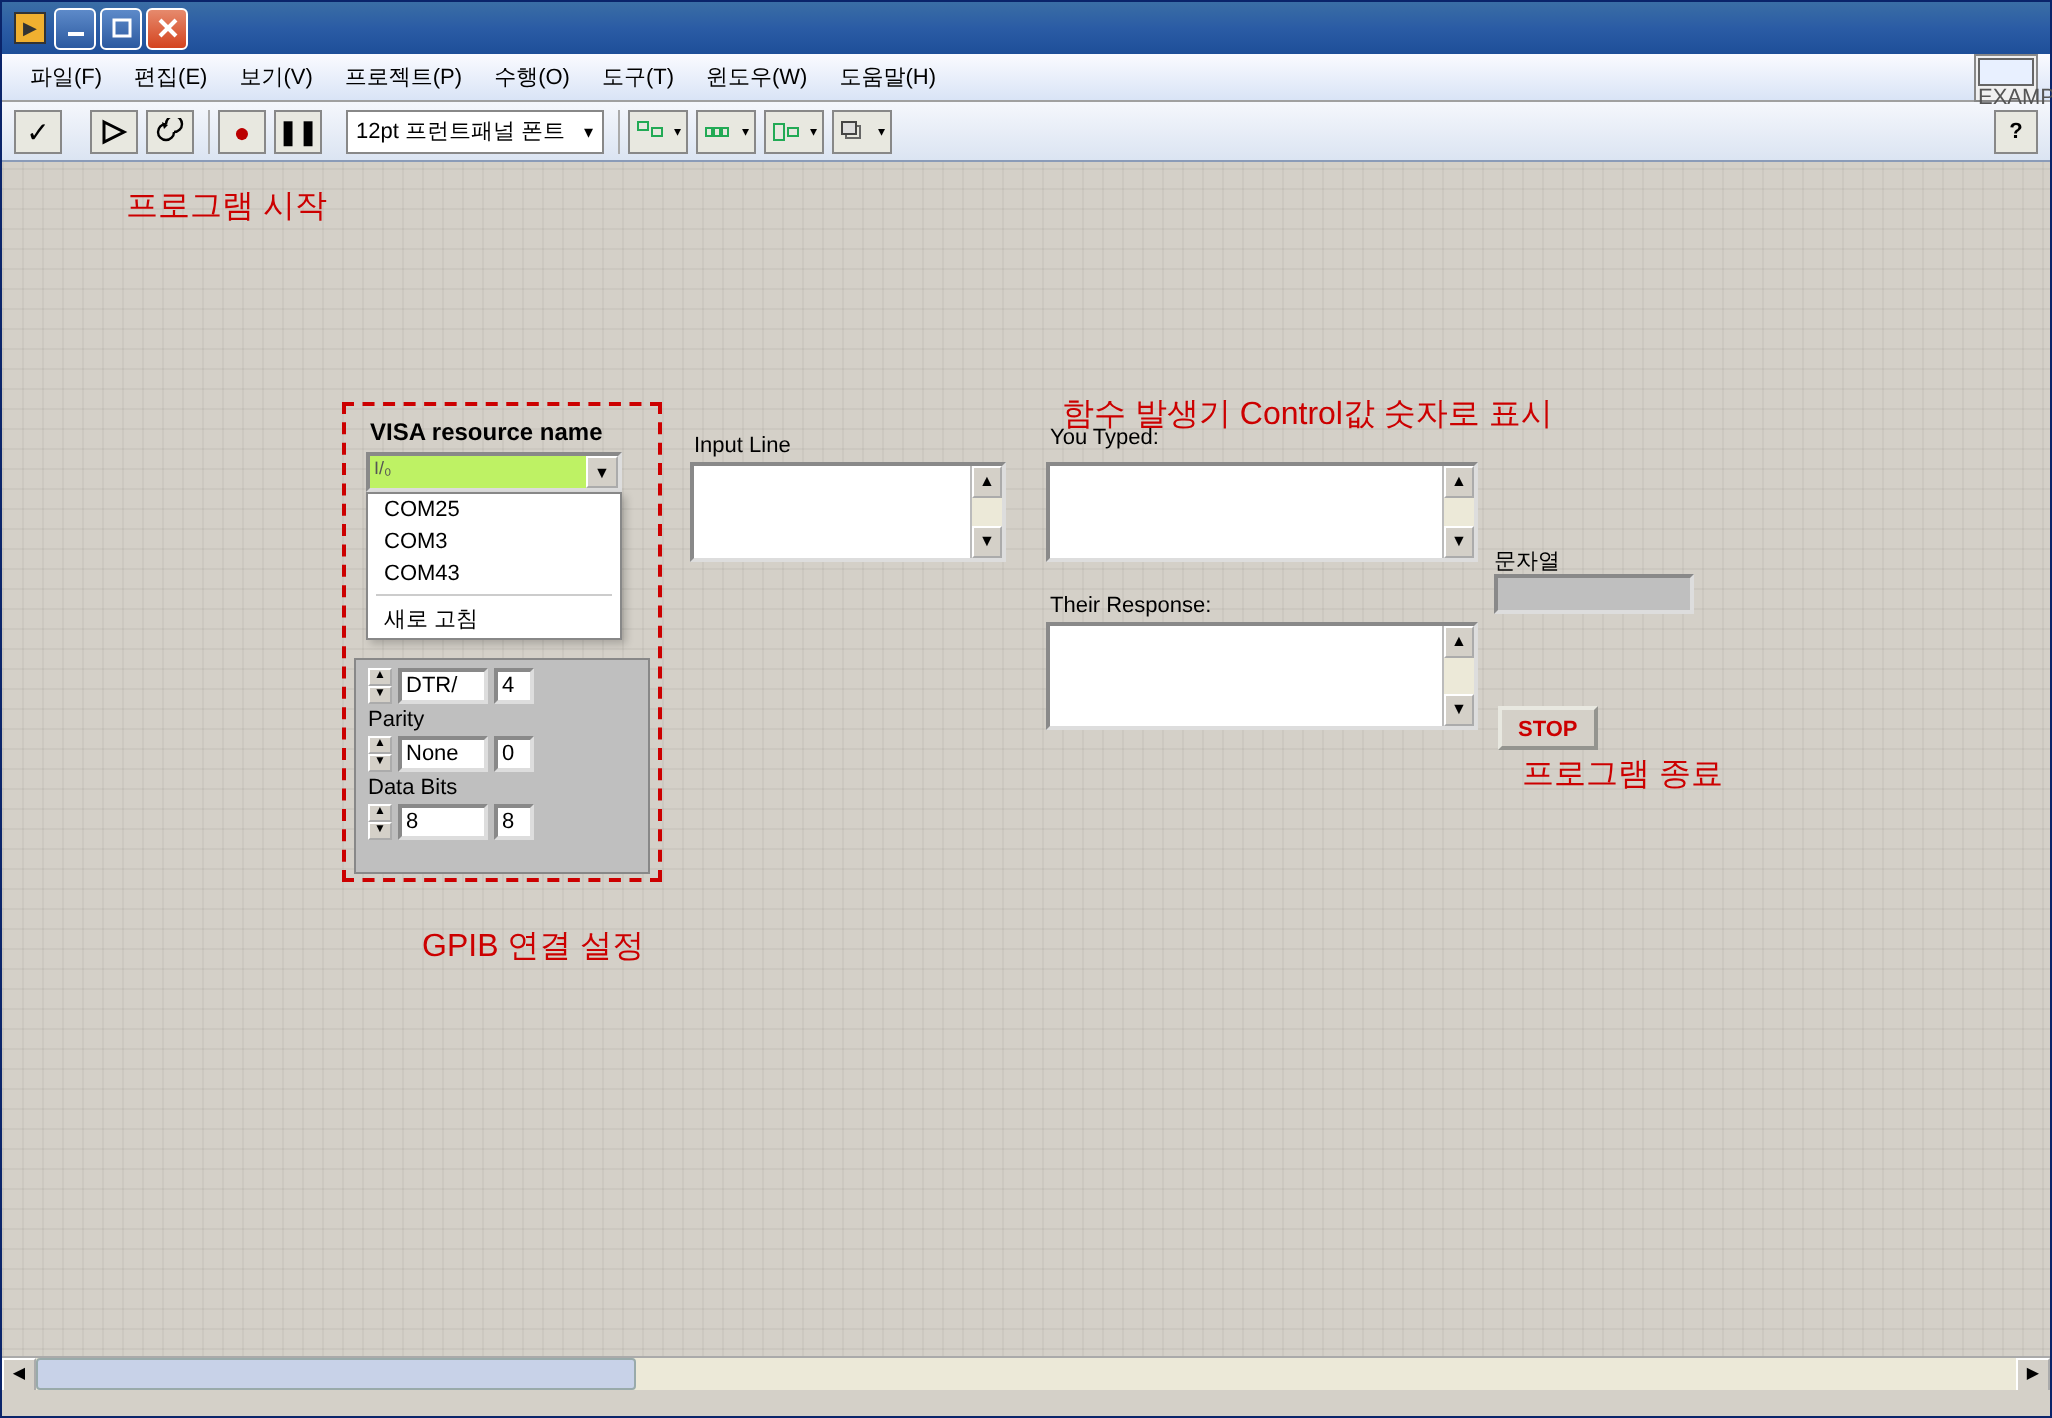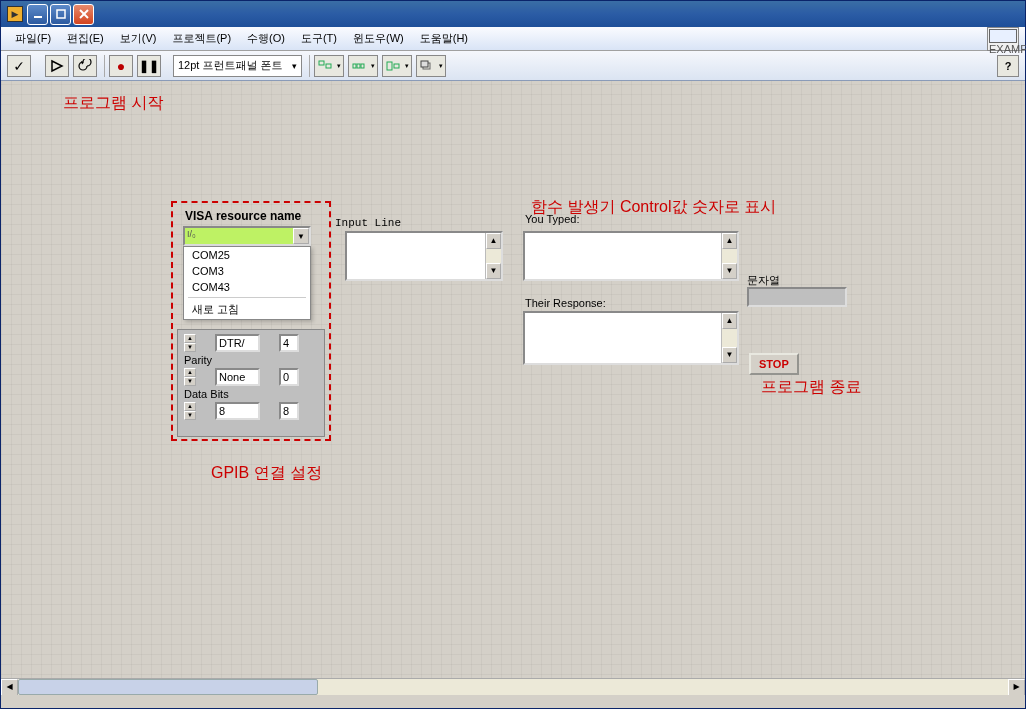--- a/index.html
+++ b/index.html
@@ -33,21 +33,21 @@
 .panel { position: absolute; background: #bfbfbf; border: 1px solid #888; }
 .panel-label { position: absolute; font-weight: bold; font-size: 12px; color: #000; }
 .io-label { position: absolute; font-size: 11px; color: #000; }
 .combo { background: #bef264; border: 2px inset #ddd; height: 20px; display: flex; align-items: center; position: relative; }
 .combo-ico { width: 14px; height: 14px; margin: 0 2px; font-size: 9px; color: #555; }
 .combo-text { flex: 1; padding: 0 2px; }
 .combo-arrow { width: 16px; height: 16px; background: #d4d0c8; border: 1px outset #fff; display: flex; align-items: center; justify-content: center; font-size: 8px; cursor: pointer; }
 .dropdown-list { background: white; border: 1px solid #888; box-shadow: 2px 2px 4px rgba(0,0,0,0.2); }
 .dd-item { padding: 2px 8px; cursor: pointer; }
 .dd-sep { border-top: 1px solid #ccc; margin: 2px 4px; }
-.num-ctrl { background: white; border: 2px inset #ddd; height: 18px; padding: 0 2px; display: inline-flex; align-items: center; margin-left: 16px; }
+.num-ctrl { background: white; border: 2px inset #ddd; height: 18px; padding: 0 2px; display: inline-flex; align-items: center; }
 .spin { width: 12px; display: inline-flex; flex-direction: column; }
 .spin-btn { height: 9px; background: #d4d0c8; border: 1px outset #fff; font-size: 6px; line-height: 1; text-align: center; cursor: pointer; }
 .field-row { display: flex; align-items: center; gap: 3px; margin: 2px 6px; }
 .field-lbl { font-size: 11px; color: #000; margin: 1px 6px; }
 .textbox { position: absolute; background: white; border: 2px inset #ddd; }
 .textbox .sb { position: absolute; right: 0; top: 0; bottom: 0; width: 16px; background: #e8e8e0; border-left: 1px solid #bbb; display: flex; flex-direction: column; }
 .sb-btn { height: 16px; background: #d4d0c8; border: 1px outset #fff; font-size: 8px; text-align: center; line-height: 14px; cursor: pointer; }
 .sb-track { flex: 1; background: #ece9d8; }
 .greybox { position: absolute; background: #bfbfbf; border: 2px inset #ddd; }
 .stop-btn { position: absolute; background: #d4d0c8; border: 2px outset #e8e8e0; padding: 2px 8px; color: #cc0000; font-weight: bold; cursor: pointer; font-size: 12px; }
@@ -210,21 +210,21 @@
             <span>8</span>
           </div>
         <div class="num-ctrl" style="width:20px;text-align:right;">
             <span>8</span>
           </div>
       </div>
     </div>
 
     <div class="redtext" style="left:210px; top:382px;">GPIB 연결 설정</div>
 
-    <div class="io-label" style="left:334px; top:136px;font-family:Liberation Mono, monospace;">Input Line</div>
+    <div class="io-label" style="left:346px; top:136px;">Input Line</div>
     <div class="textbox" style="left:344px; top:150px; width:158px; height:50px;">
       <div class="sb">
         <div class="sb-btn">▲</div>
         <div class="sb-track"></div>
         <div class="sb-btn">▼</div>
       </div>
     </div>
 
     <div class="redtext" style="left:530px; top:116px;">함수 발생기 Control값 숫자로 표시</div>
 

